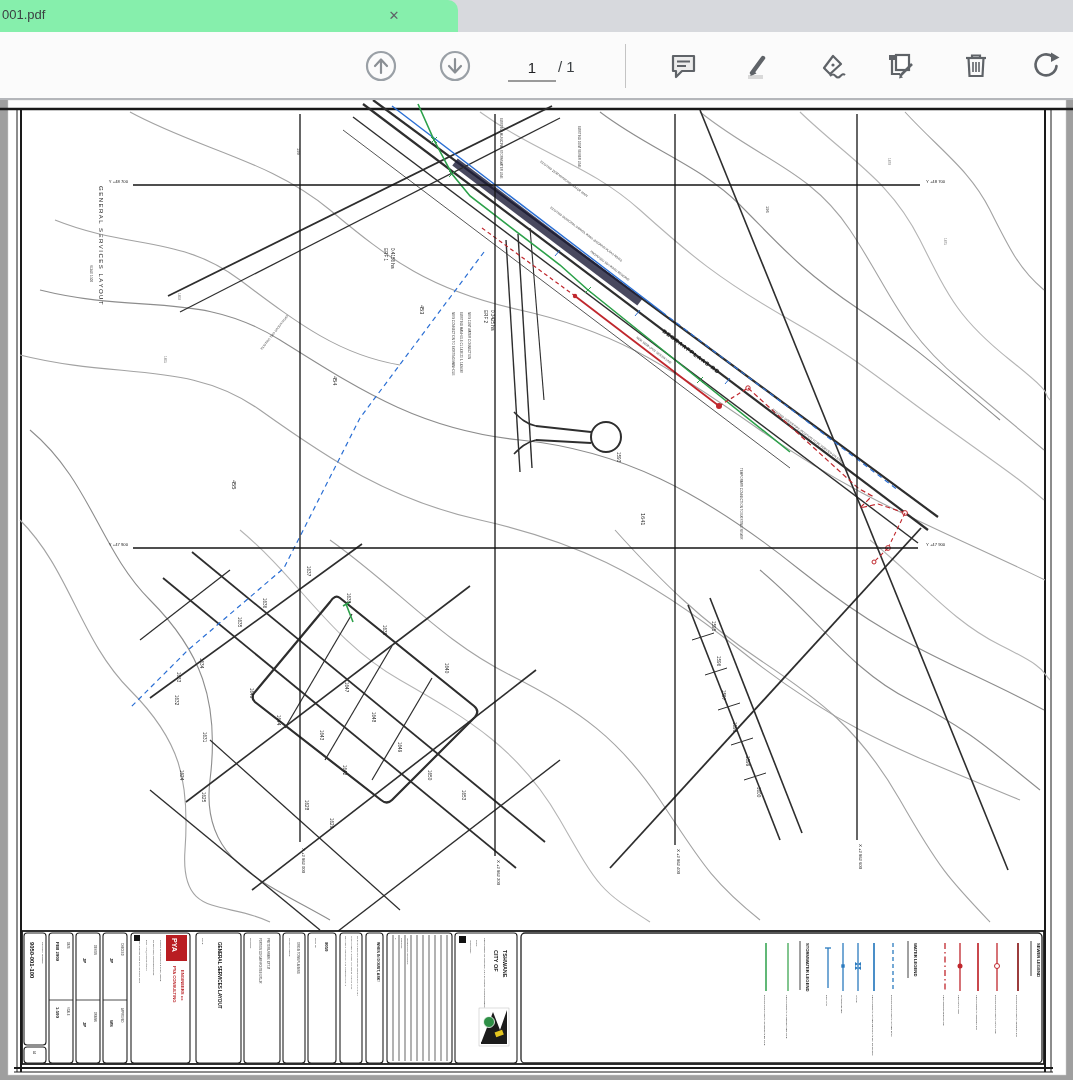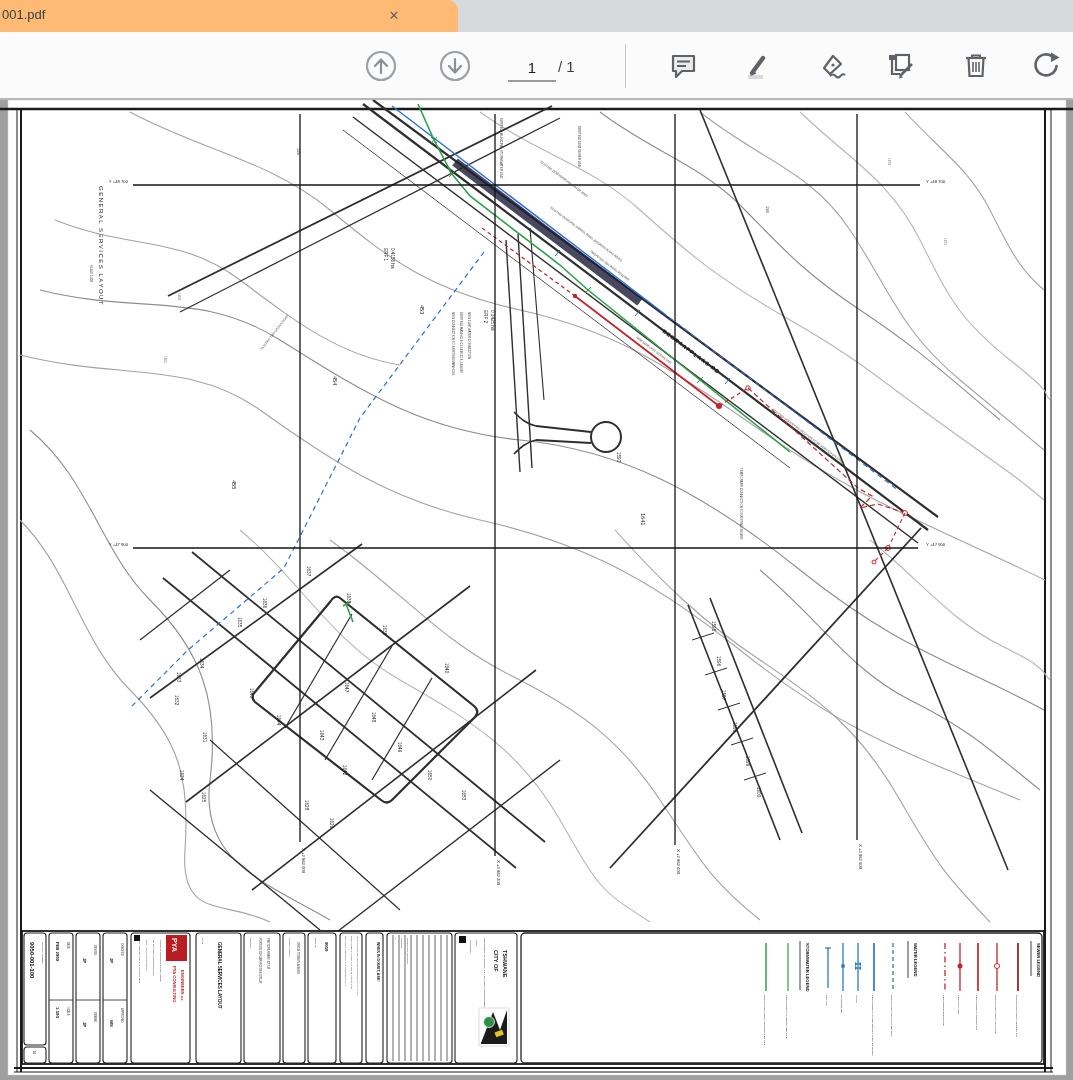--- a/index.html
+++ b/index.html
@@ -1,19 +1,19 @@
 <!DOCTYPE html>
 <html><head>
 <meta charset="utf-8">
 <style>
   html,body{margin:0;padding:0}
   body{width:1073px;height:1080px;background:#9f9f9f;font-family:"Liberation Sans",sans-serif;overflow:hidden;position:relative}
   
   .tabbar{position:absolute;left:0;top:0;width:1073px;height:32px;background:#d7d9dd}
-  .tab-active{position:absolute;left:0;top:0;width:458px;height:32px;background:#fdba74;border-radius:0 10px 0 0}
+  .tab-active{position:absolute;left:0;top:0;width:458px;height:32px;background:#86efac;border-radius:0 10px 0 0}
   .tab-title{position:absolute;left:2px;top:7px;font-size:13px;color:#3c4043;white-space:nowrap}
   .tab-close{position:absolute;left:383px;top:5px;width:22px;height:22px;border:none;background:transparent;color:#5f6368;font-size:13px;line-height:22px;text-align:center;border-radius:50%;cursor:pointer;padding:0}
   .toolbar{position:absolute;left:0;top:32px;width:1073px;height:68px;background:#fbfbfb;border-bottom:2px solid #b4b6ba;box-sizing:border-box}
   .tbtn{position:absolute;top:14px;width:40px;height:40px;border:none;background:transparent;cursor:pointer;padding:2px}
   .tbtn svg{display:block}
   .page-input{position:absolute;left:508px;top:22px;width:44px;height:24px;border:none;border-bottom:2px solid #9a9a9a;background:transparent;text-align:center;font-size:15px;color:#202124;font-family:"Liberation Sans",sans-serif}
   .page-total{position:absolute;left:558px;top:26px;font-size:15px;color:#3c4043}
   .tb-divider{position:absolute;left:625px;top:12px;width:1px;height:44px;background:#c4c4c4}
   
   .pdfarea{position:absolute;left:0;top:100px;width:1073px;height:980px}

